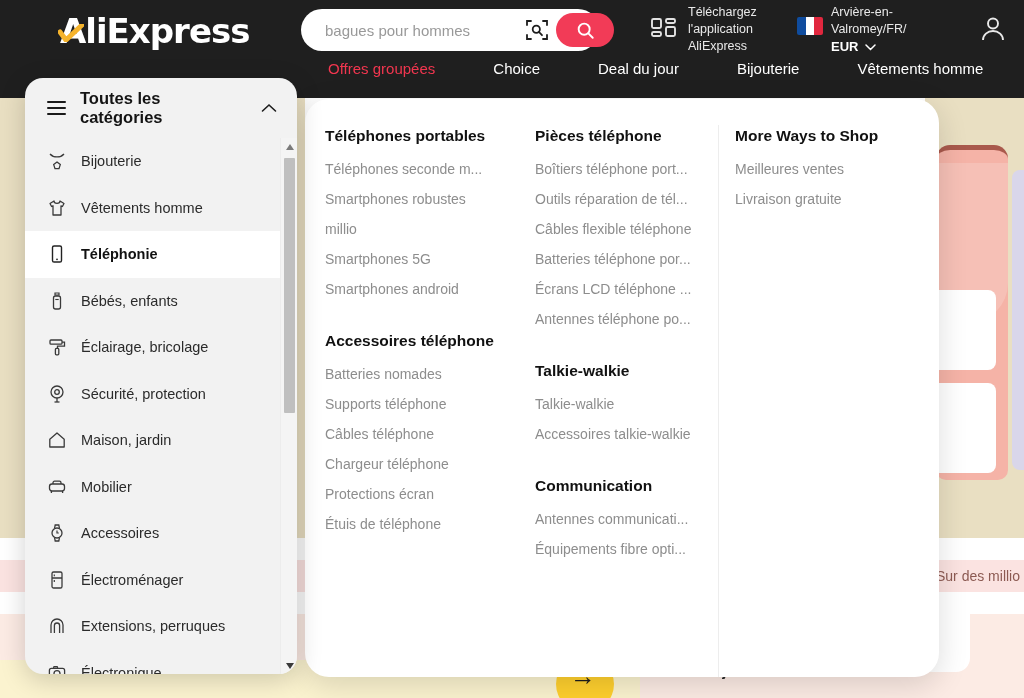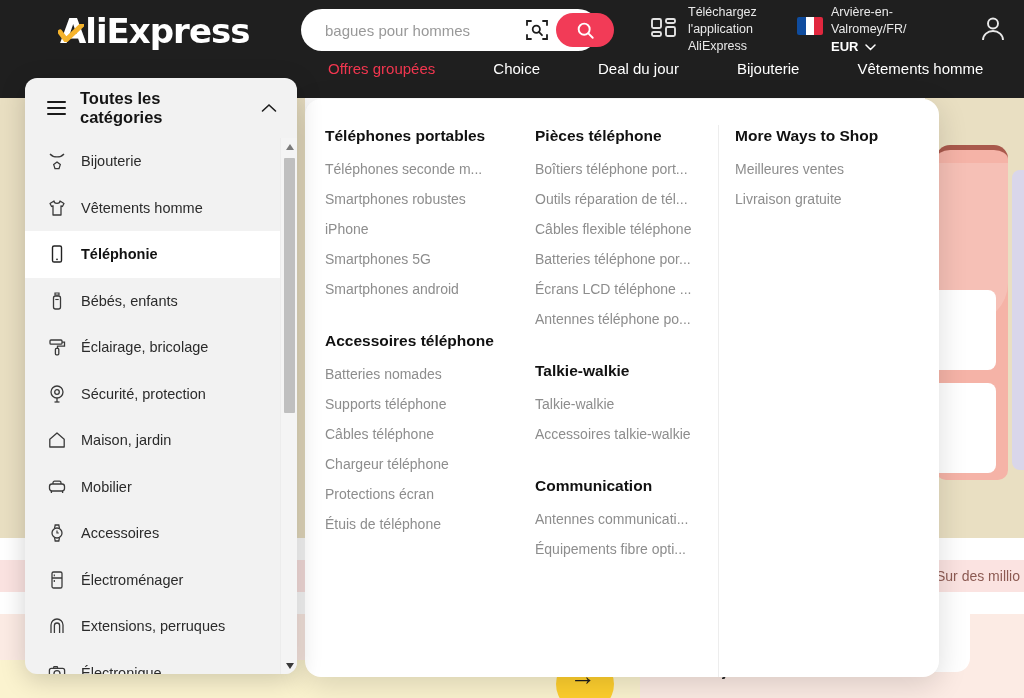--- a/index.html
+++ b/index.html
@@ -100,21 +100,21 @@
     position:absolute; left:0; top:60px; width:1024px; height:38px;
     background:#1F1F1F; z-index:25;
     display:flex; padding-left:328px; gap:58px;
   }
   .navitem { color:#ffffff; font-size:15px; white-space:nowrap; cursor:pointer; padding-bottom:5px; }
   .navitem.promo { color:#F2364F; }
 
   
   .catpanel {
     position:absolute; left:25px; top:78px; width:272px; height:596px;
-    background:#F2F2F2; border-radius:12px; z-index:40;
+    background:#F2F2F2; border-radius:18px; z-index:40;
     box-shadow:0 6px 26px rgba(0,0,0,0.18);
     overflow:hidden;
   }
   .cathead {
     height:44px; display:flex; align-items:center; gap:14px;
     padding:0 20px 0 22px; margin-top:8px; cursor:pointer;
   }
   .cathead-title { font-size:16.5px; font-weight:700; color:#141414; flex:1; }
   .burger { width:19px; height:14px; display:flex; flex-direction:column; justify-content:space-between; flex:0 0 auto; }
   .burger i { display:block; height:1.6px; background:#1a1a1a; border-radius:1px; }
@@ -135,21 +135,21 @@
   }
   .catscroll .arrow-down { position:absolute; bottom:0; left:0; }
   .tri { width:0; height:0; border-left:4.5px solid transparent; border-right:4.5px solid transparent; }
   .tri-up { border-bottom:6px solid #7a7a7a; }
   .tri-down { border-top:6px solid #3a3a3a; }
   .catthumb { position:absolute; left:3px; top:20px; width:11px; height:255px; background:#BFBFBF; border-radius:1px; cursor:pointer; }
 
   
   .mega {
     position:absolute; left:305px; top:99px; width:634px; height:578px;
-    background:#ffffff; border-radius:16px; z-index:35;
+    background:#ffffff; border-radius:24px; z-index:35;
     box-shadow:0 8px 30px rgba(0,0,0,0.14);
     display:flex; padding:26px 0 0 0;
   }
   .mega-col { padding:0 20px 0 20px; }
   .mega-col.c1 { width:210px; }
   .mega-col.c2 { width:203px; }
   .mega-col.c3 { width:221px; border-left:1px solid #ededed; padding-left:16px; }
   .mega-group { margin-bottom:26px; }
   .mega-title {
     font-size:15.5px; font-weight:700; color:#111; line-height:21px; margin-bottom:8px;
@@ -255,21 +255,21 @@
     <div class="navitem">Vêtements homme</div>
   </div>
 
   <div class="mega">
 
     <div class="mega-col c1">
       <div class="mega-group">
         <div class="mega-title">Téléphones portables</div>
         <a class="mega-link">Téléphones seconde m...</a>
         <a class="mega-link">Smartphones robustes</a>
-        <a class="mega-link">iPhone</a>
+        <a class="mega-link">millio</a>
         <a class="mega-link">Smartphones 5G</a>
         <a class="mega-link">Smartphones android</a>
       </div>
       <div class="mega-group">
         <div class="mega-title">Accessoires téléphone</div>
         <a class="mega-link">Batteries nomades</a>
         <a class="mega-link">Supports téléphone</a>
         <a class="mega-link">Câbles téléphone</a>
         <a class="mega-link">Chargeur téléphone</a>
         <a class="mega-link">Protections écran</a>

